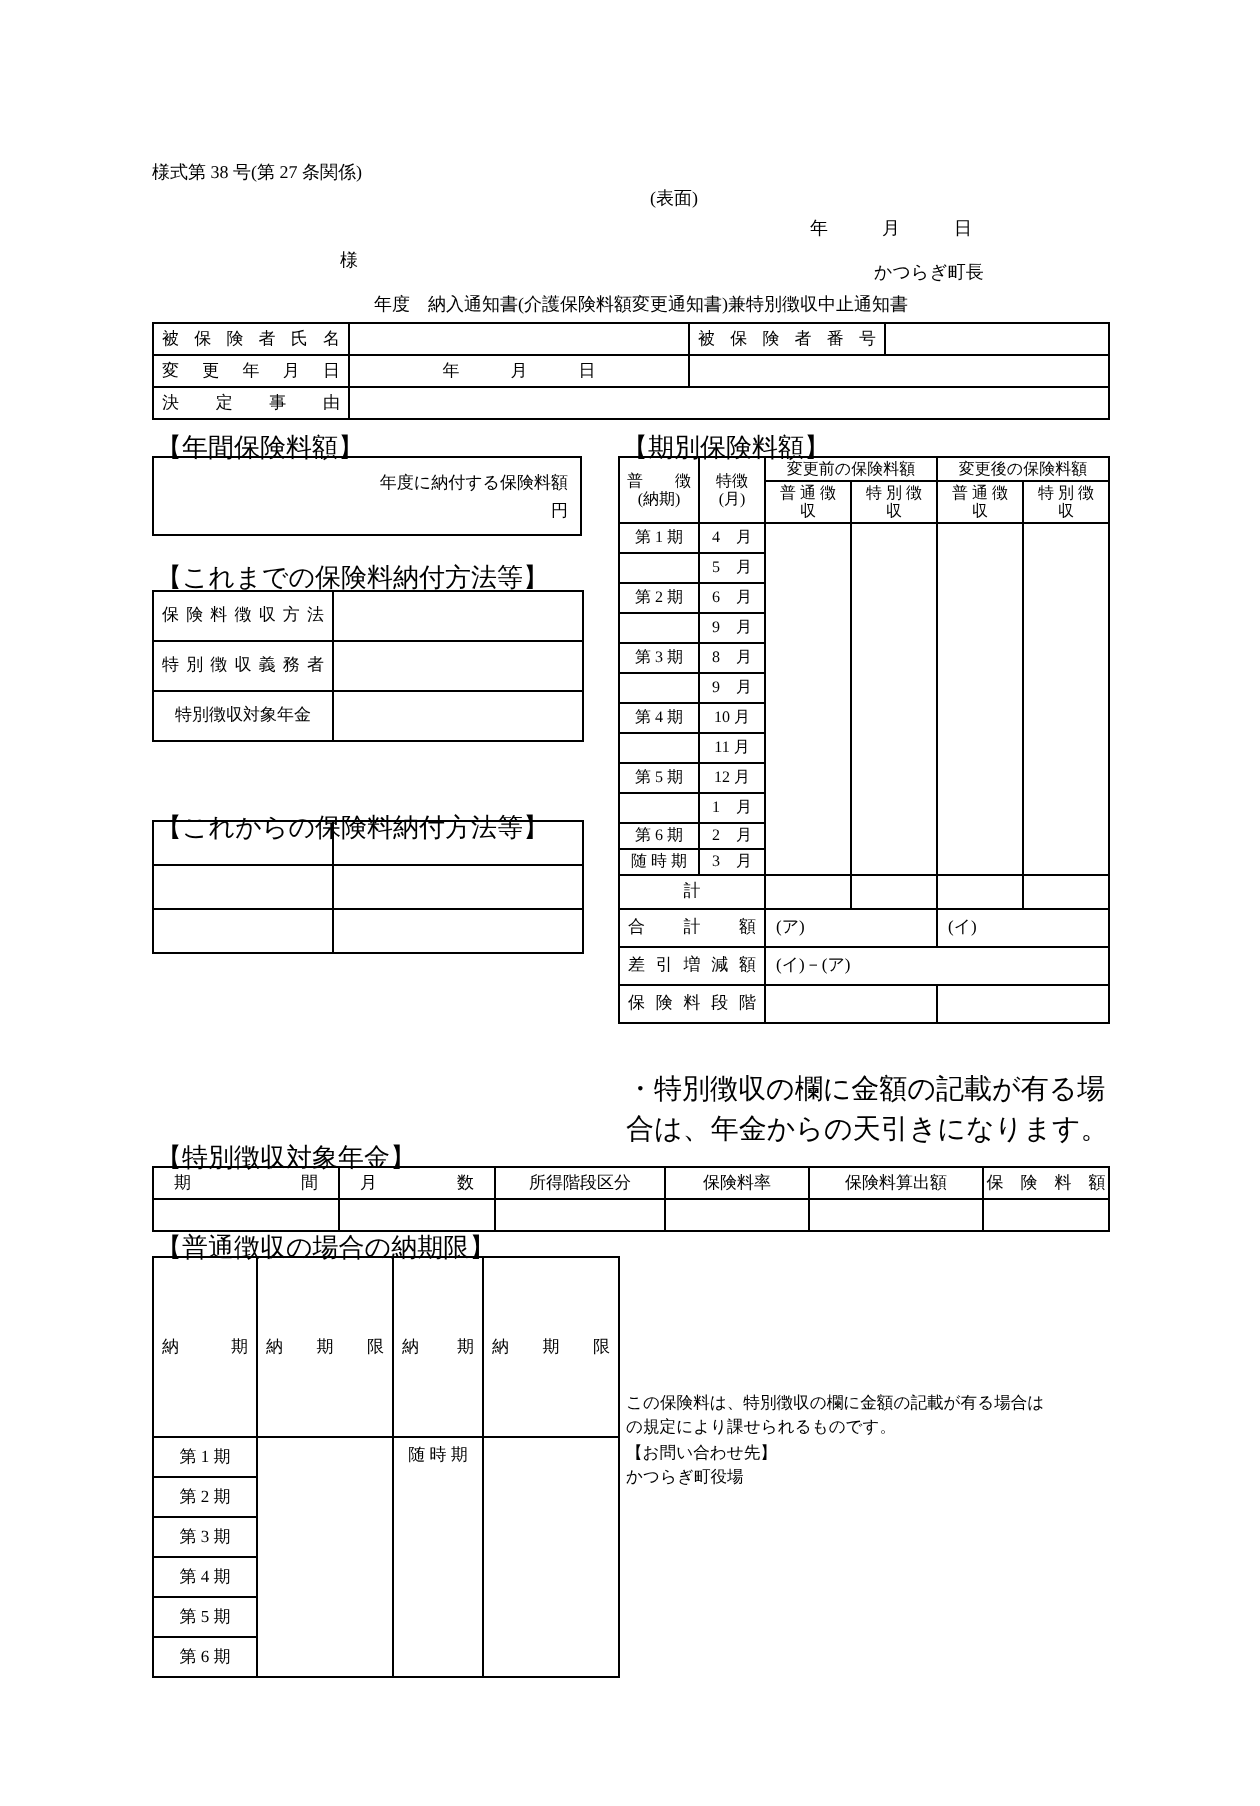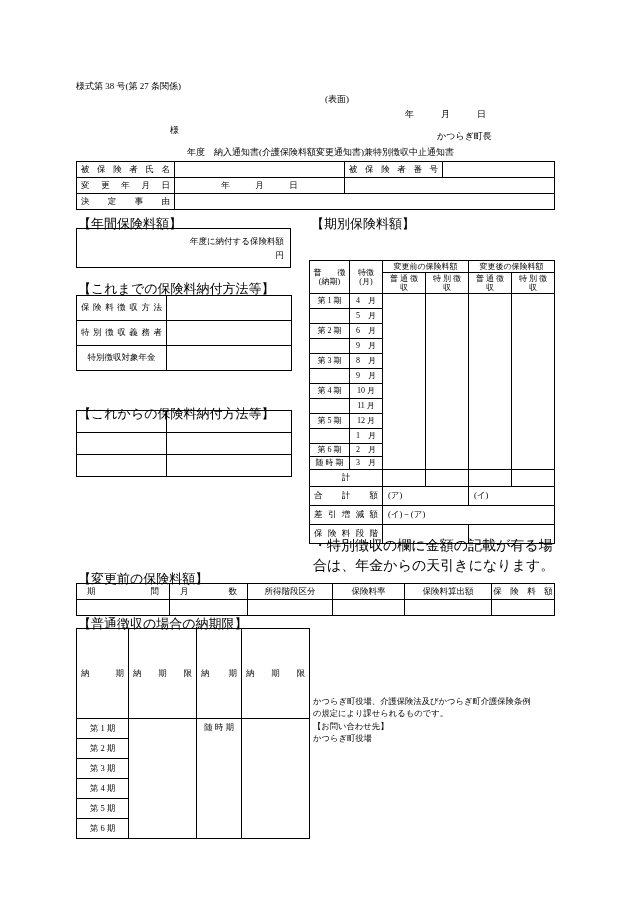--- a/index.html
+++ b/index.html
@@ -222,21 +222,21 @@
       </tr>
       <tr>
         <td style="height:21px;"></td>
         <td></td>
       </tr>
     </tbody>
   </table>
 
   <div class="abs sectlabel" style="left:311px; top:215px;">【期別保険料額】</div>
 
-  <table style="left:309px; top:228px; width:245px;margin-top:32px;">
+  <table style="left:309px; top:228px; width:245px;">
     <colgroup>
       <col style="width:40px">
         <col style="width:33px">
       <col style="width:43px">
         <col style="width:43px">
       <col style="width:43px">
         <col style="width:43px">
     </colgroup>
     <tbody>
 
@@ -369,21 +369,21 @@
             </span>
         </td>
         <td colspan="2"></td>
         <td colspan="2"></td>
       </tr>
     </tbody>
   </table>
 
   <div class="note" style="left:313px; top:536px; width:250px;">・特別徴収の欄に金額の記載が有る場合は、年金からの天引きになります。</div>
 
-  <div class="abs sectlabel" style="left:78px; top:570px;">【変更前の保険料額】</div>
+  <div class="abs sectlabel" style="left:78px; top:570px;">【特別徴収対象年金】</div>
 
   <table style="left:76px; top:583px; width:478px;">
     <colgroup>
       <col style="width:93px">
         <col style="width:78px">
         <col style="width:85px">
       <col style="width:72px">
         <col style="width:87px">
         <col style="width:63px">
     </colgroup>
@@ -473,19 +473,19 @@
       <tr>
         <td style="height:19px;" class="fs85">第 5 期</td>
       </tr>
       <tr>
         <td style="height:19px;" class="fs85">第 6 期</td>
       </tr>
     </tbody>
   </table>
 
   <div class="footer-note" style="left:313px; top:696px; width:250px;">
-    <div>かつらぎ町役場、介護保険法及びかつらぎ町介護保険条例</div>
+    <div>この保険料は、特別徴収の欄に金額の記載が有る場合は</div>
     <div>の規定により課せられるものです。</div>
     <div>【お問い合わせ先】</div>
     <div>かつらぎ町役場</div>
   </div>
 
 </div>
 
 </body></html>

